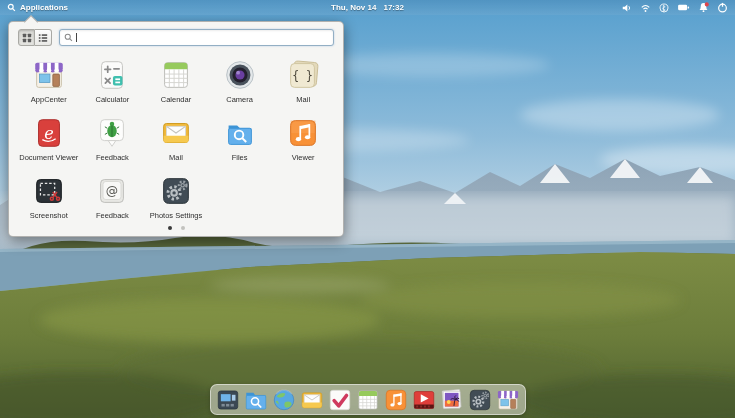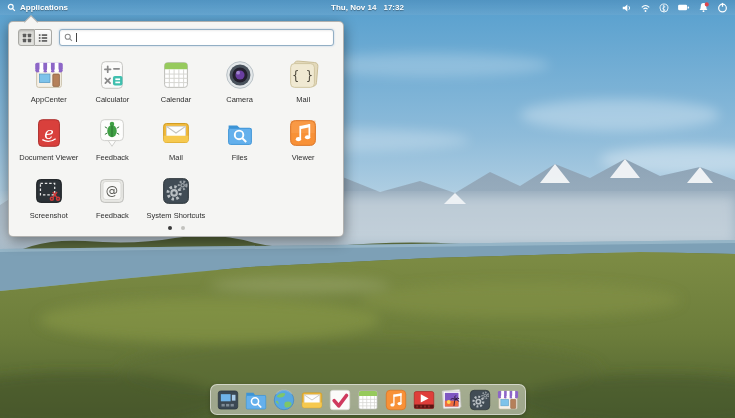--- a/index.html
+++ b/index.html
@@ -435,21 +435,21 @@
           <svg viewBox="0 0 40 40">
         <rect x="7" y="7" width="26" height="26" rx="5" fill="#414c55" stroke="#262e34"></rect>
         <circle cx="18" cy="22" r="6.5" fill="none" stroke="#b9bfc3" stroke-width="3" stroke-dasharray="2.6 2.4"></circle>
         <circle cx="18" cy="22" r="4" fill="#b9bfc3"></circle>
             <circle cx="18" cy="22" r="1.8" fill="#414c55"></circle>
         <circle cx="27" cy="14" r="4" fill="none" stroke="#9aa1a6" stroke-width="2.4" stroke-dasharray="2 1.8"></circle>
         <circle cx="27" cy="14" r="2.4" fill="#9aa1a6"></circle>
             <circle cx="27" cy="14" r="1.1" fill="#414c55"></circle>
       </svg>
         </div>
-      <div class="app-label">System Shortcuts</div>
+      <div class="app-label">Photos Settings</div>
     </div>
 
   </div>
 
   <div class="page-dots">
     <span class="dot active"></span>
     <span class="dot"></span>
   </div>
 </div>
 

